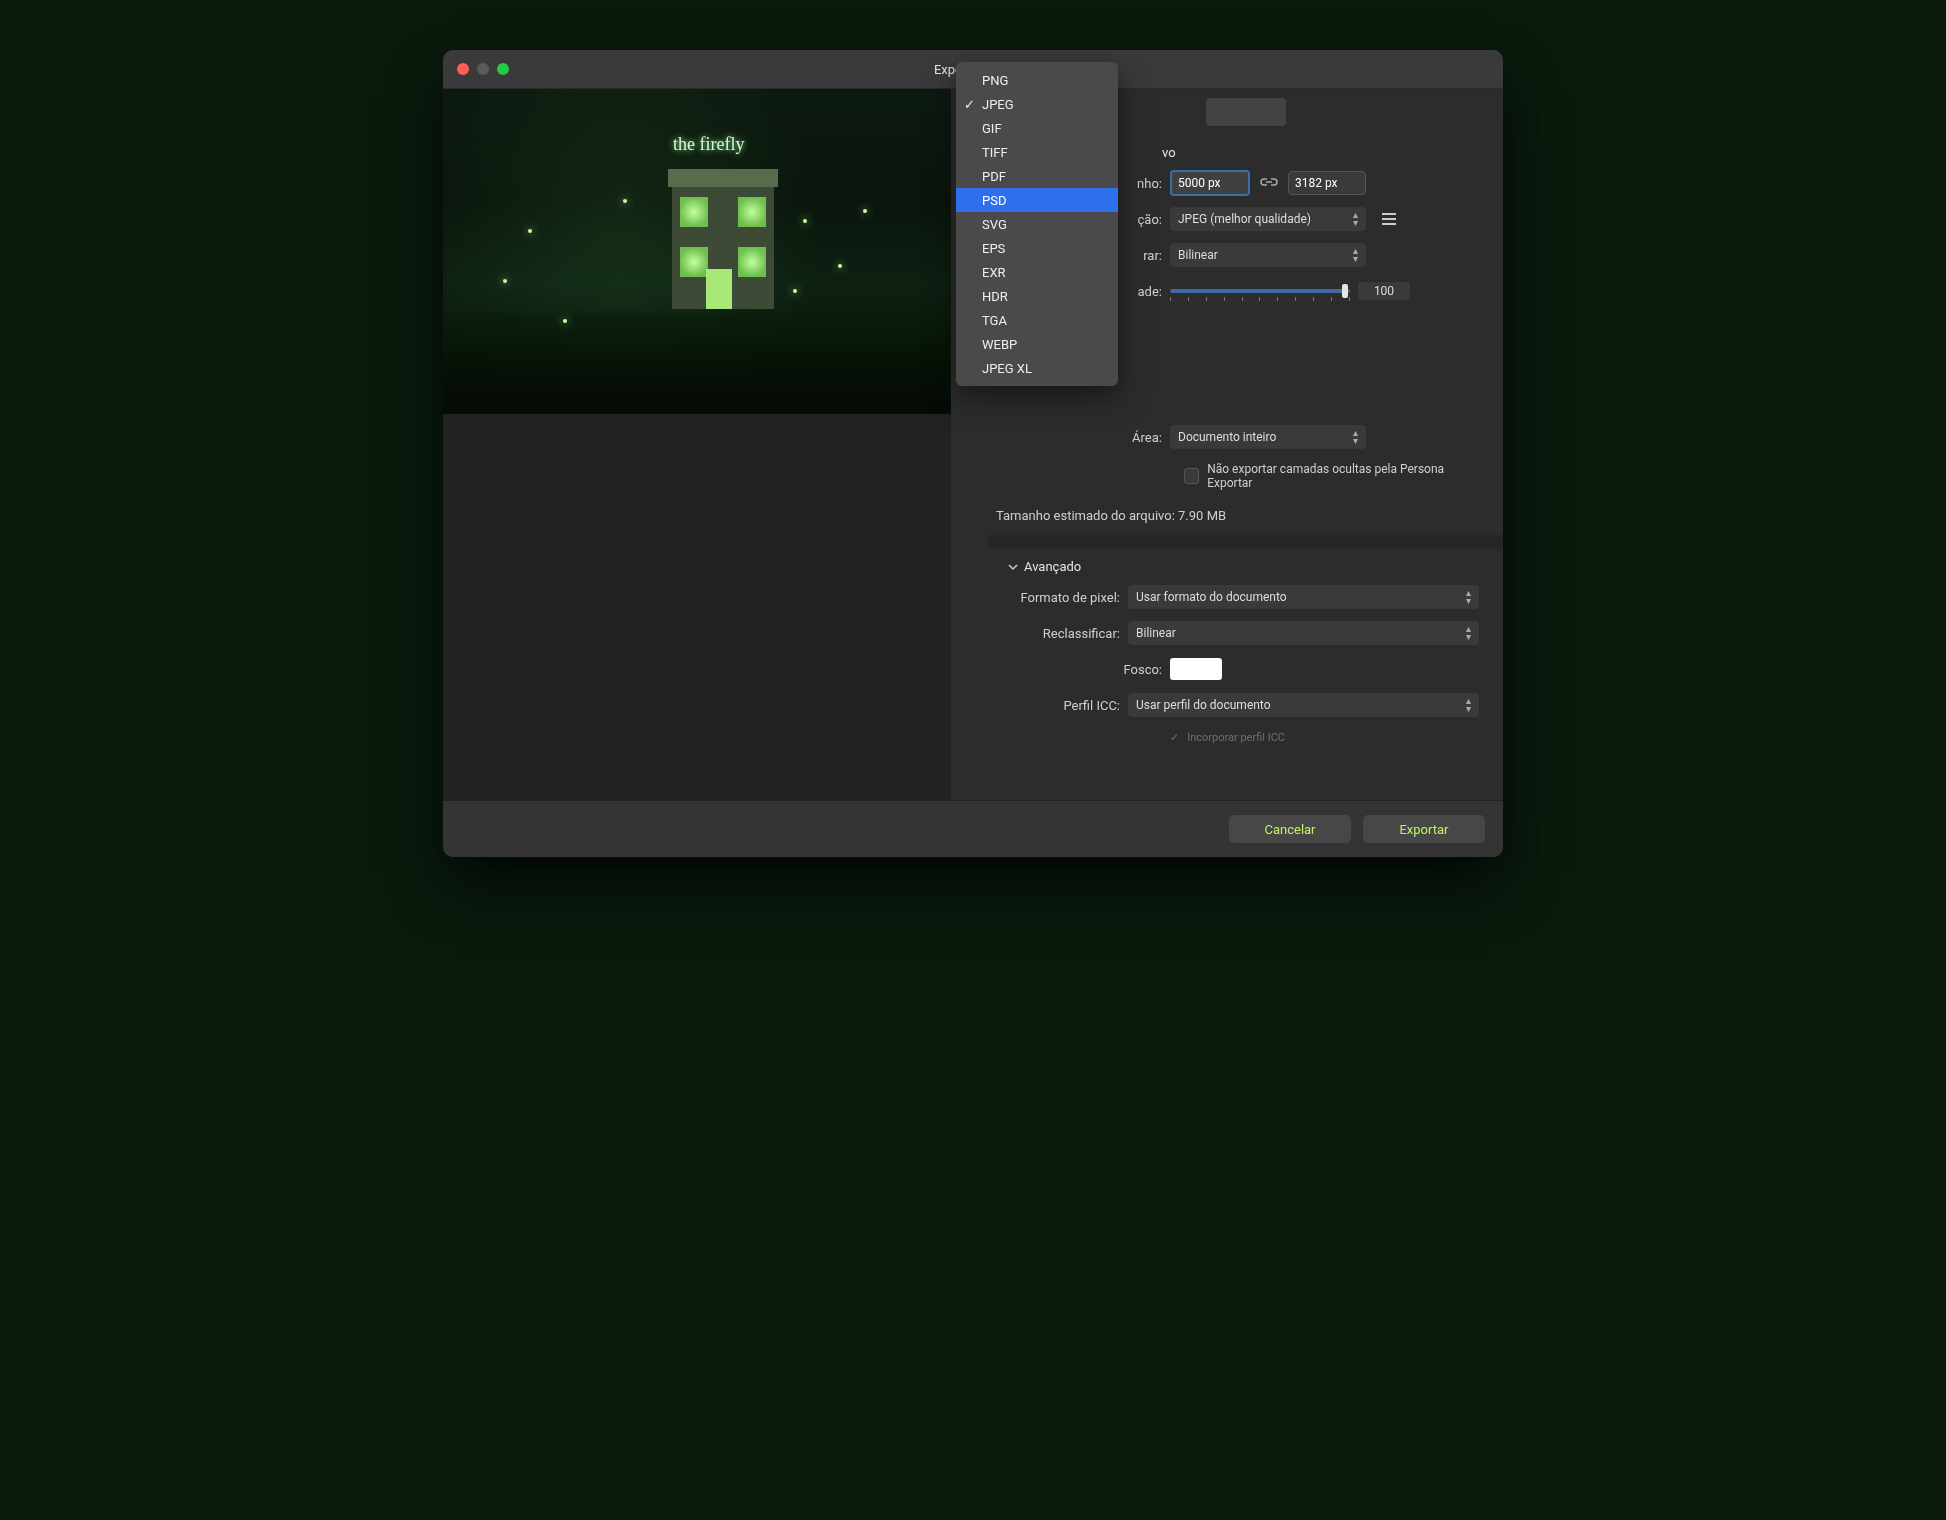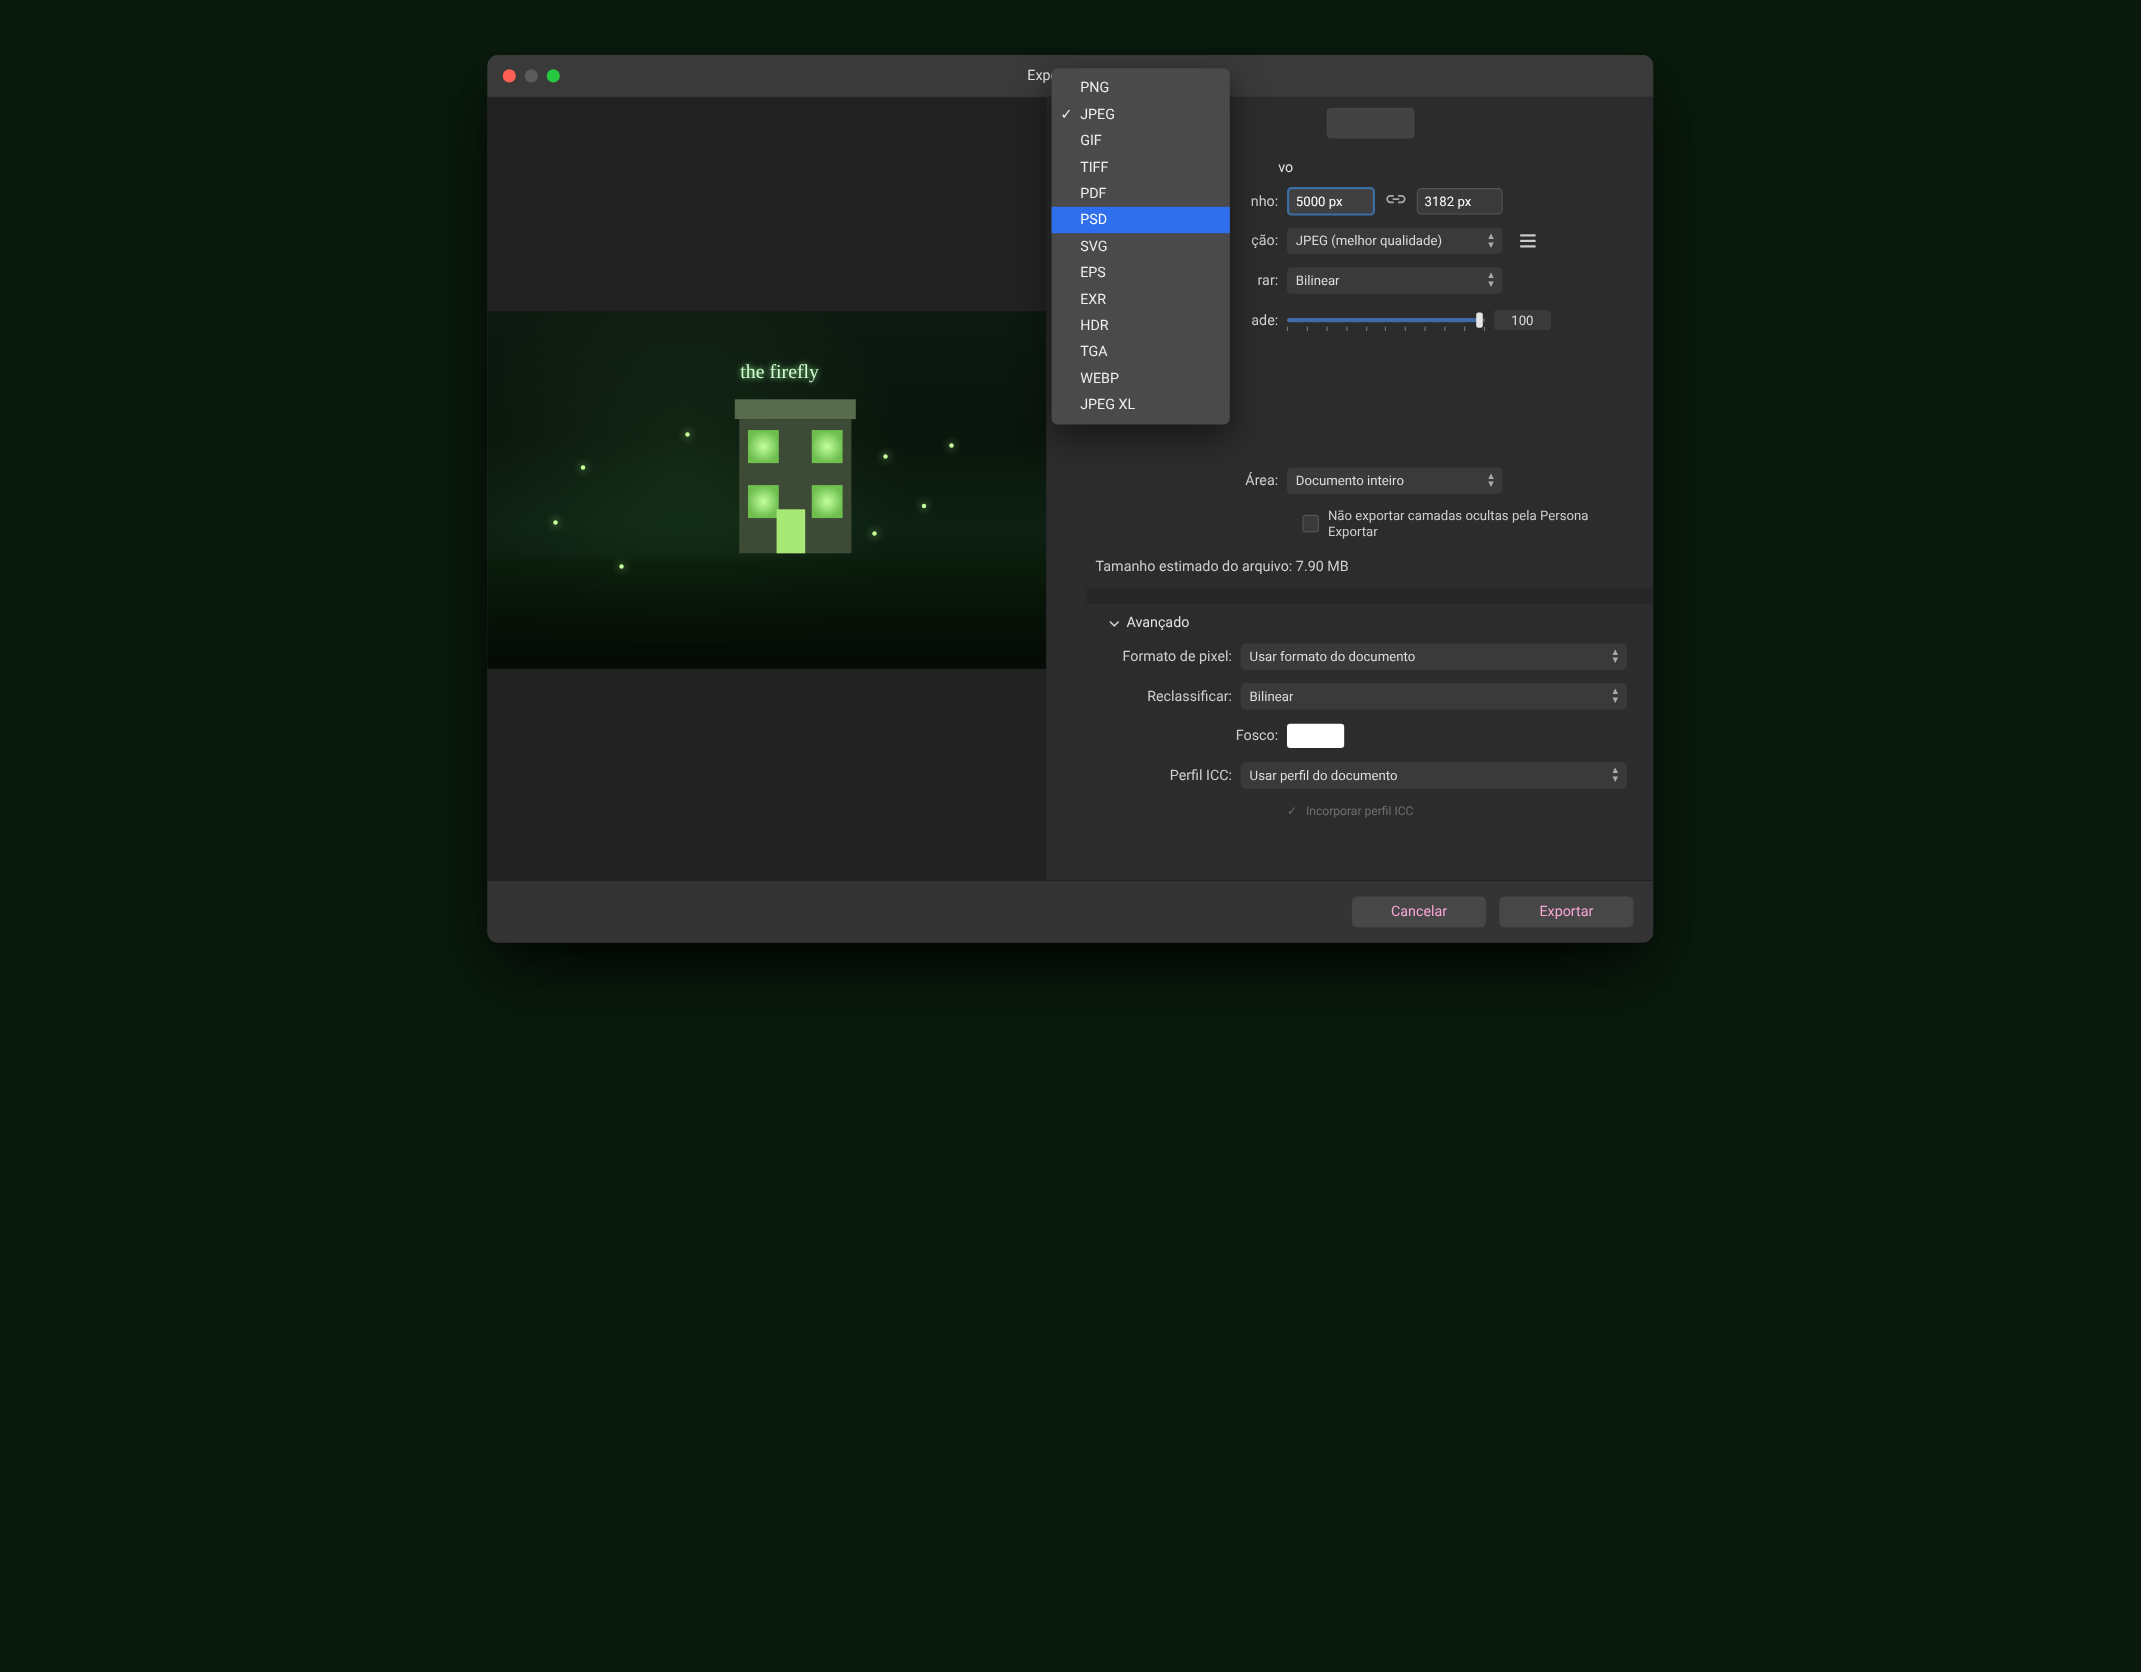--- a/index.html
+++ b/index.html
@@ -6,21 +6,21 @@
   .stage{width:1216px;height:950px;position:relative;margin:0 auto;padding-top:16px;}
   .window{position:absolute;left:78px;top:50px;width:1060px;height:807px;background:#2c2c2c;border-radius:10px;box-shadow:0 30px 60px -10px rgba(0,0,0,.7),0 18px 36px -18px rgba(0,0,0,.6);overflow:hidden;display:flex;flex-direction:column;}
   .titlebar{height:38px;background:#3a3a3a;display:flex;align-items:center;position:relative;border-bottom:1px solid #2a2a2a;}
   .traffic{display:flex;gap:8px;margin-left:14px;}
   .dot{width:12px;height:12px;border-radius:50%;}
   .dot.red{background:#ff5f57;}
   .dot.yellow{background:#5b5b5b;}
   .dot.green{background:#28c840;}
   .title{position:absolute;left:0;right:0;text-align:center;color:#e5e5e5;font-size:13px;}
   .content{flex:1;display:flex;min-height:0;}
-  .left{width:508px;background:#222;display:flex;flex-direction:column;position:relative;}
+  .left{width:508px;background:#222;display:flex;flex-direction:row;position:relative;}
   .left .black-top{height:194px;background:#222;}
   .preview{flex:1;background:#222;display:flex;align-items:flex-start;}
   .preview-img{width:100%;height:325px;background:linear-gradient(180deg,#0d1a10 0%,#0a150c 35%,#0d2012 60%,#081008 100%);position:relative;overflow:hidden;}
   .preview-img .glow{position:absolute;inset:0;background:radial-gradient(circle at 35% 45%,rgba(120,255,120,.08),transparent 55%);}
   .house{position:absolute;left:225px;top:80px;width:110px;height:140px;}
   .house .roof{position:absolute;top:0;left:0;right:0;height:18px;background:#586b4d;}
   .house .body{position:absolute;top:18px;left:4px;right:4px;bottom:0;background:#3d4a35;}
   .house .win{position:absolute;width:28px;height:30px;background:radial-gradient(circle,#c2ff9e 0%,#6fbf4f 70%);}
   .house .w1{left:12px;top:28px;}
   .house .w2{right:12px;top:28px;}
@@ -55,21 +55,21 @@
   .slider .ticks i{width:1px;height:4px;background:#777;display:block;}
   .numbox{background:#3a3a3a;border-radius:3px;height:18px;width:52px;display:flex;align-items:center;justify-content:center;color:#ddd;font-size:12px;}
   .check{display:flex;align-items:center;gap:8px;color:#cfcfcf;font-size:12px;}
   .check .box{width:14px;height:14px;border-radius:3px;background:#3a3a3a;border:1px solid #555;}
   .est{color:#cfcfcf;padding:8px 4px 12px 4px;font-size:13px;}
   .divider{height:14px;background:#262626;margin:0 -24px 0 -24px;}
   .disclosure{display:flex;align-items:center;gap:6px;color:#e3e3e3;margin:10px 0 10px -4px;cursor:pointer;}
   .disclosure svg{width:10px;height:10px;}
   .swatch{width:52px;height:22px;background:#fff;border-radius:3px;}
   .footer{height:56px;background:#343434;border-top:1px solid #222;display:flex;align-items:center;justify-content:flex-end;gap:12px;padding-right:18px;}
-  .btn{width:122px;height:28px;background:#474747;border-radius:5px;display:flex;align-items:center;justify-content:center;color:#f9a8d4;font-size:13px;cursor:pointer;}
+  .btn{width:122px;height:28px;background:#474747;border-radius:5px;display:flex;align-items:center;justify-content:center;color:#bef264;font-size:13px;cursor:pointer;}
 
   
   .format-menu{position:absolute;left:513px;top:12px;width:162px;background:#4a4a4a;border-radius:6px;padding:6px 0;box-shadow:0 10px 30px rgba(0,0,0,.5);z-index:50;}
   .format-menu .item{height:24px;display:flex;align-items:center;padding-left:26px;color:#eee;font-size:13px;position:relative;cursor:pointer;}
   .format-menu .item.checked::before{content:"✓";position:absolute;left:8px;color:#eee;}
   .format-menu .item.hl{background:#2f6fed;color:#fff;}
 </style>
 </head>
 <body>
 

